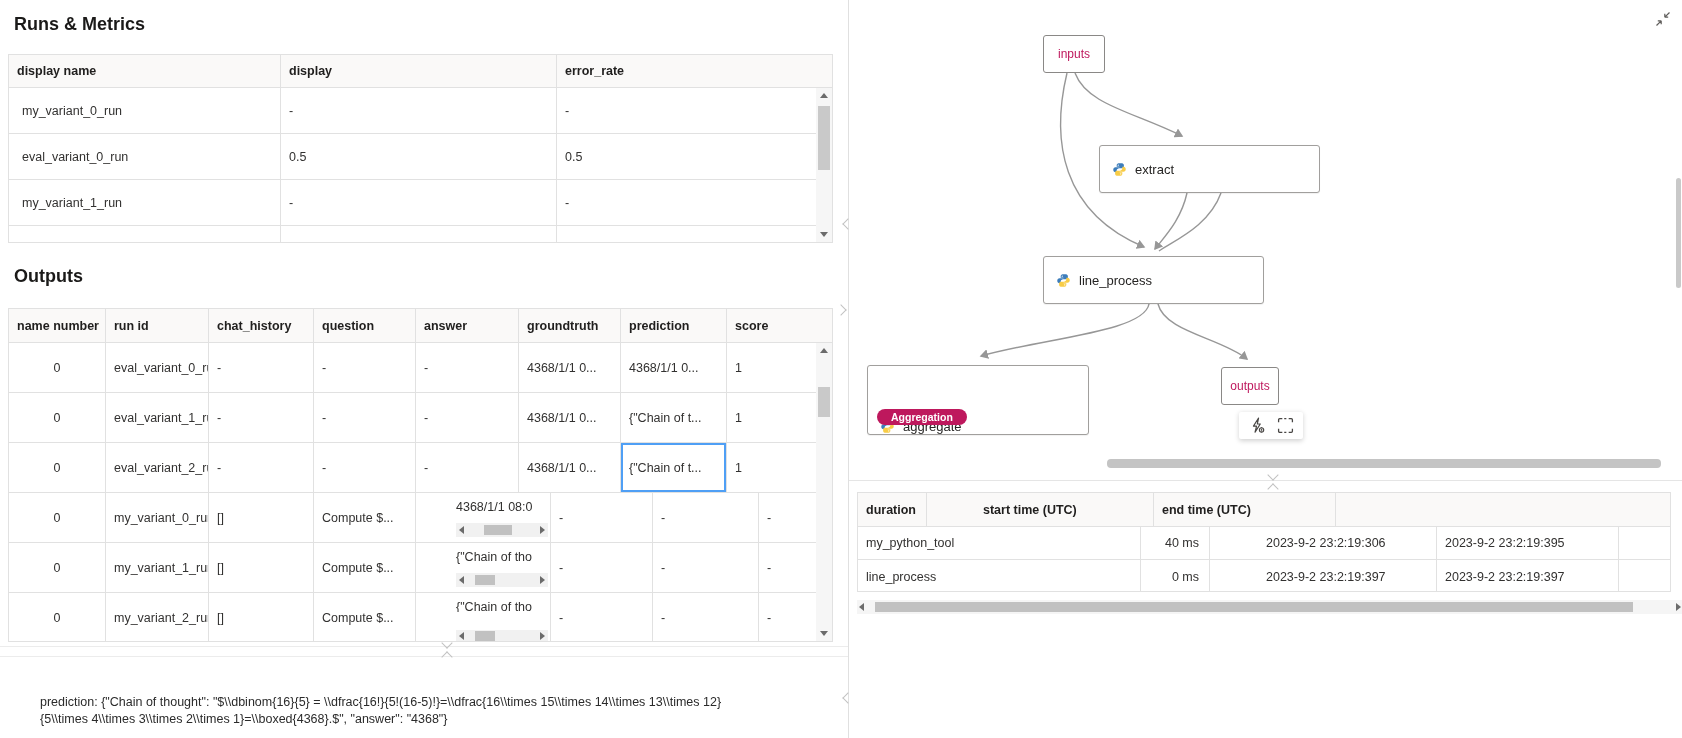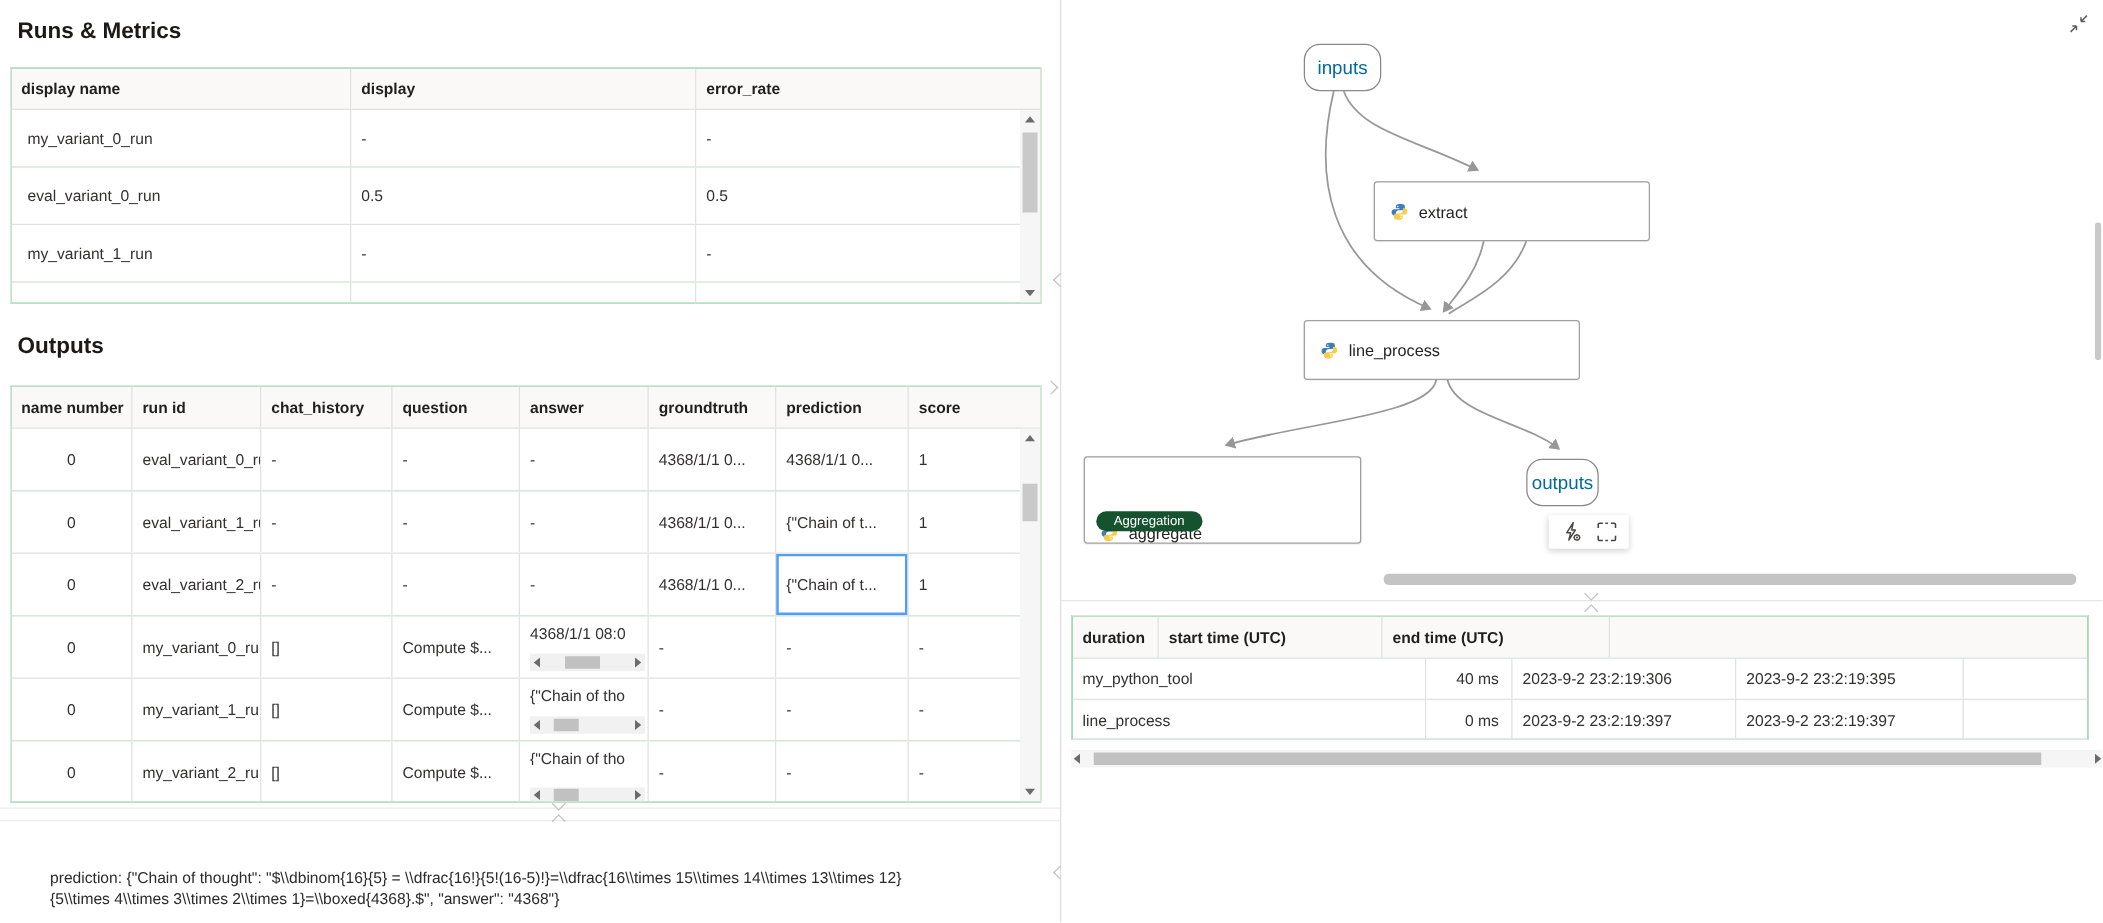--- a/index.html
+++ b/index.html
@@ -11,32 +11,32 @@
   
   .tbl{position:absolute;border:1px solid #e1e1e1;box-sizing:border-box;overflow:hidden;background:#22c55e;}
   .trow{display:flex;box-sizing:border-box;border-bottom:1px solid #e1e1e1;background:#fff;}
   .trow:last-child{border-bottom:none;}
   .thead{background:#faf9f8;font-weight:700;color:#201f1e;}
   .tc{box-sizing:border-box;border-right:1px solid #e1e1e1;padding:0 8px;display:flex;align-items:center;
       white-space:nowrap;overflow:hidden;}
   .tc:last-child{border-right:none;}
   .tc.center{justify-content:center;}
   .tc.right{justify-content:flex-end;padding-right:10px;}
-  .tc.col{flex-direction:column;align-items:flex-start;justify-content:flex-start;}
+  .tc.col{flex-direction:column;align-items:flex-start;justify-content:flex-start;margin-left:32px;}
 
   
   .m0{width:272px;} .m1{width:276px;} .m2{width:261px;flex:1;}
   .mrow{height:46px;} .mhead{height:33px;}
   
   .o0{width:97px;} .o1{width:103px;} .o2{width:105px;} .o3{width:102px;} .o4{width:103px;}
   .o5{width:102px;} .o6{width:106px;} .o7{width:91px;flex:1;}
   .orow{height:50px;} .ohead{height:34px;}
   .sel{box-shadow:inset 0 0 0 2px #4f9ff5;}
   
-  .t0{width:283px;} .t1{width:69px;} .t2{width:179px;} .t3{width:182px;} .t4{width:101px;flex:1;}
+  .t0{width:283px;} .t1{width:69px;} .t2{width:179px;margin-left:48px;} .t3{width:182px;} .t4{width:101px;flex:1;}
   .trrow{height:33px;} .trhead{height:34px;}
 
   
   .vsb{position:absolute;right:0;width:16px;background:#f6f6f6;}
   .vsb .tri-up{position:absolute;top:5px;left:4px;}
   .vsb .tri-down{position:absolute;bottom:5px;left:4px;}
   .vsb-thumb{position:absolute;left:2px;width:12px;background:#c9c9c9;}
 
   
   .tri{width:0;height:0;display:inline-block;}
@@ -62,23 +62,23 @@
   
   .hsplit-left{position:absolute;left:0;width:848px;top:646px;height:9px;border-top:1px solid #ececec;border-bottom:1px solid #ececec;background:#fff;}
   .xchev{position:absolute;left:443px;}
 
   
   #right-panel{position:absolute;left:848px;top:0;width:834px;height:738px;border-left:1px solid #e0e0e0;box-sizing:border-box;background:#fff;}
   #graph-area{position:absolute;left:0;top:0;width:834px;height:480px;overflow:hidden;}
   .gnode{position:absolute;background:#fff;border:1px solid #a19f9d;border-radius:3px;display:flex;align-items:center;
          padding:0 12px;box-sizing:border-box;font-size:13px;color:#252423;box-shadow:0 0.5px 1px rgba(0,0,0,.06);}
   .gnode .pyicon{margin-right:8px;display:flex;}
-  .gio{position:absolute;background:#fff;border:1.6px solid #8a8886;border-radius:13px;display:flex;align-items:center;justify-content:center;
-       box-sizing:border-box;font-size:15px;color:#0369a1;}
-  .badge{position:absolute;background:#14532d;color:#fff;font-size:10.5px;font-weight:400;padding:2px 14px;border-radius:8px;line-height:12px;}
+  .gio{position:absolute;background:#fff;border:1.6px solid #8a8886;border-radius:3px;display:flex;align-items:center;justify-content:center;
+       box-sizing:border-box;font-size:12px;color:#be185d;}
+  .badge{position:absolute;background:#be185d;color:#fff;font-size:10.5px;font-weight:700;padding:2px 14px;border-radius:8px;line-height:12px;}
   #graph-toolbar{position:absolute;left:390px;top:412px;width:64px;height:27px;background:#fff;border-radius:2px;
         box-shadow:0 1.6px 5px rgba(0,0,0,.18);display:flex;align-items:center;justify-content:space-around;padding:0 4px;box-sizing:border-box;}
   #graph-hscroll{position:absolute;left:258px;top:459px;width:554px;height:9px;background:#c4c4c4;border-radius:4px;}
   #graph-vscroll{position:absolute;left:827px;top:178px;width:5px;height:110px;background:#c9c9c9;border-radius:3px;}
   #right-splitter{position:absolute;left:0;top:480px;width:834px;height:1px;background:#e5e5e5;}
   #trace-hscroll{position:absolute;left:8px;top:600px;width:826px;height:14px;background:#f5f5f5;display:flex;align-items:center;padding:0 2px;box-sizing:border-box;}
 
   .detail{position:absolute;left:40px;top:694px;width:726px;line-height:16.5px;color:#2b2b2b;word-break:break-word;}
 </style>
 </head>

